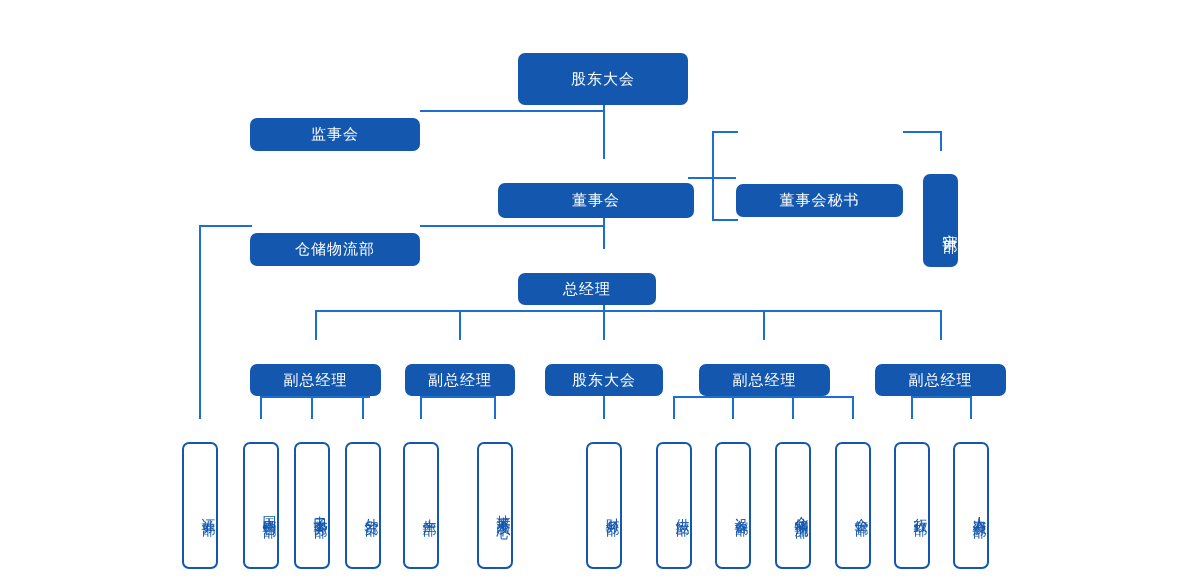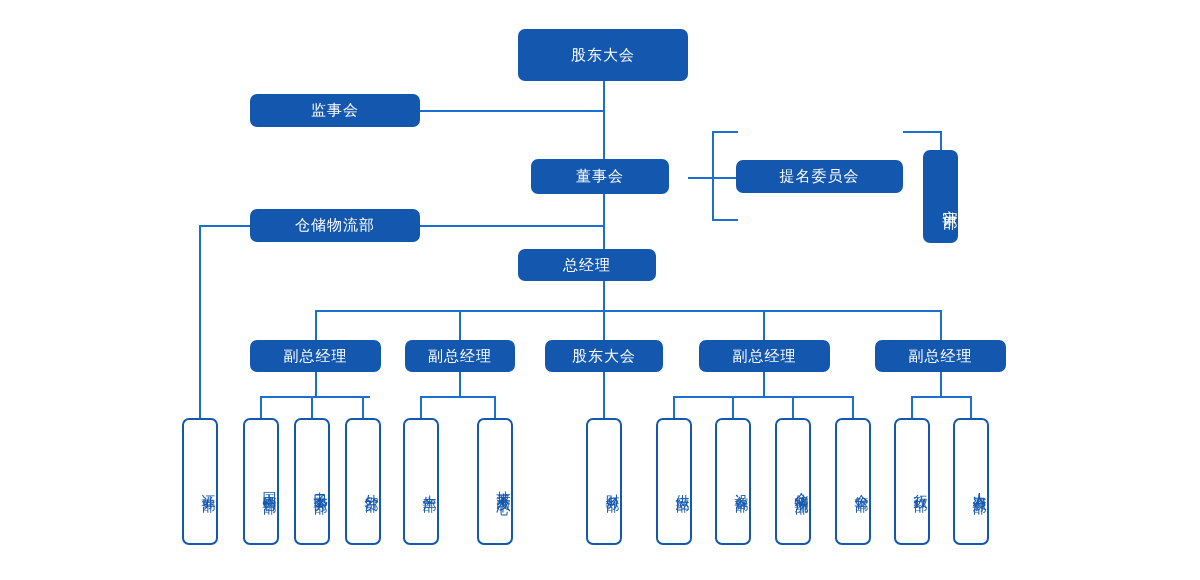--- a/index.html
+++ b/index.html
@@ -1,21 +1,21 @@
 <!DOCTYPE html>
 <html><head>
 <meta charset="utf-8">
 <style>
   html,body{margin:0;padding:0;background:#ffffff;}
   body{font-family:"Liberation Sans","DejaVu Sans",sans-serif;}
   #chart{position:relative;width:1200px;height:580px;background:#ffffff;overflow:hidden;}
 
   
   .node{position:absolute;box-sizing:border-box;display:flex;align-items:center;
-        justify-content:center;text-align:right;z-index:3;}
+        justify-content:center;text-align:right;z-index:3;margin-top:24px;}
 
   .node.filled{background:#1357AE;color:#ffffff;border-radius:7px;
                font-size:15px;letter-spacing:1px;}
   .node.outline{background:#ffffff;color:#1357AE;border:2px solid #1357AE;
                 border-radius:7px;font-size:14px;letter-spacing:1px;}
 
   
   .node.vert{writing-mode:vertical-rl;text-orientation:upright;
              letter-spacing:2px;line-height:1.05;padding-top:8px;
              align-items:flex-start;justify-content:center;}
@@ -79,23 +79,23 @@
 
   <div class="ln lv" style="left:940px;top:372px;height:26px;"></div>
   <div class="ln lh" style="left:911px;top:396px;width:61px;"></div>
   <div class="ln lv" style="left:911px;top:396px;height:23px;"></div>
   <div class="ln lv" style="left:970px;top:396px;height:23px;"></div>
 
   <div class="node filled" style="left:518px;top:29px;width:170px;height:52px;">股东大会</div>
 
   <div class="node filled" style="left:250px;top:94px;width:170px;height:33px;">监事会</div>
 
-  <div class="node filled" style="left:531px;top:159px;width:138px;height:35px;">董事会</div>
+  <div class="node filled" style="left:498px;top:159px;width:196px;height:35px;">董事会</div>
 
-  <div class="node filled" style="left:736px;top:160px;width:167px;height:33px;">提名委员会</div>
+  <div class="node filled" style="left:736px;top:160px;width:167px;height:33px;">董事会秘书</div>
 
   <div class="node filled vert" style="left:923px;top:150px;width:35px;height:93px;">审计部</div>
 
   <div class="node filled" style="left:250px;top:209px;width:170px;height:33px;">仓储物流部</div>
 
   <div class="node filled" style="left:518px;top:249px;width:138px;height:32px;">总经理</div>
 
   <div class="node filled" style="left:250px;top:340px;width:131px;height:32px;">副总经理</div>
   <div class="node filled" style="left:405px;top:340px;width:110px;height:32px;">副总经理</div>
   <div class="node filled" style="left:545px;top:340px;width:118px;height:32px;">股东大会</div>

